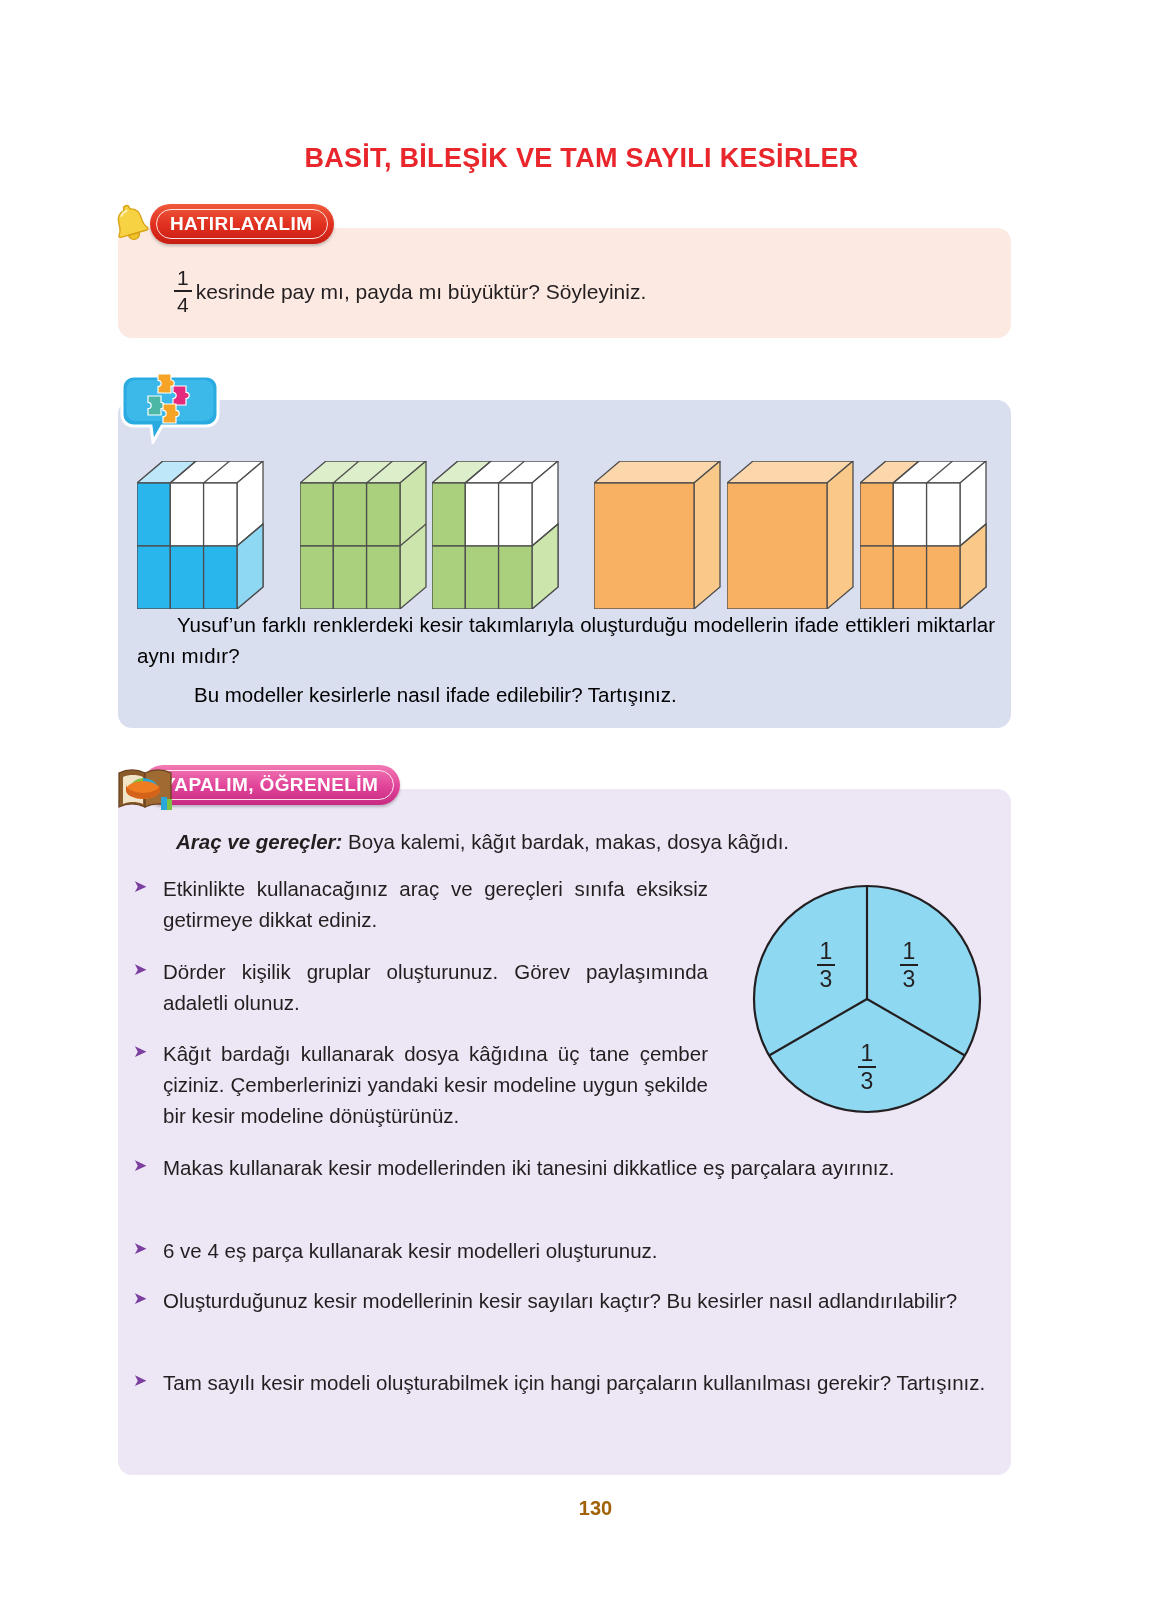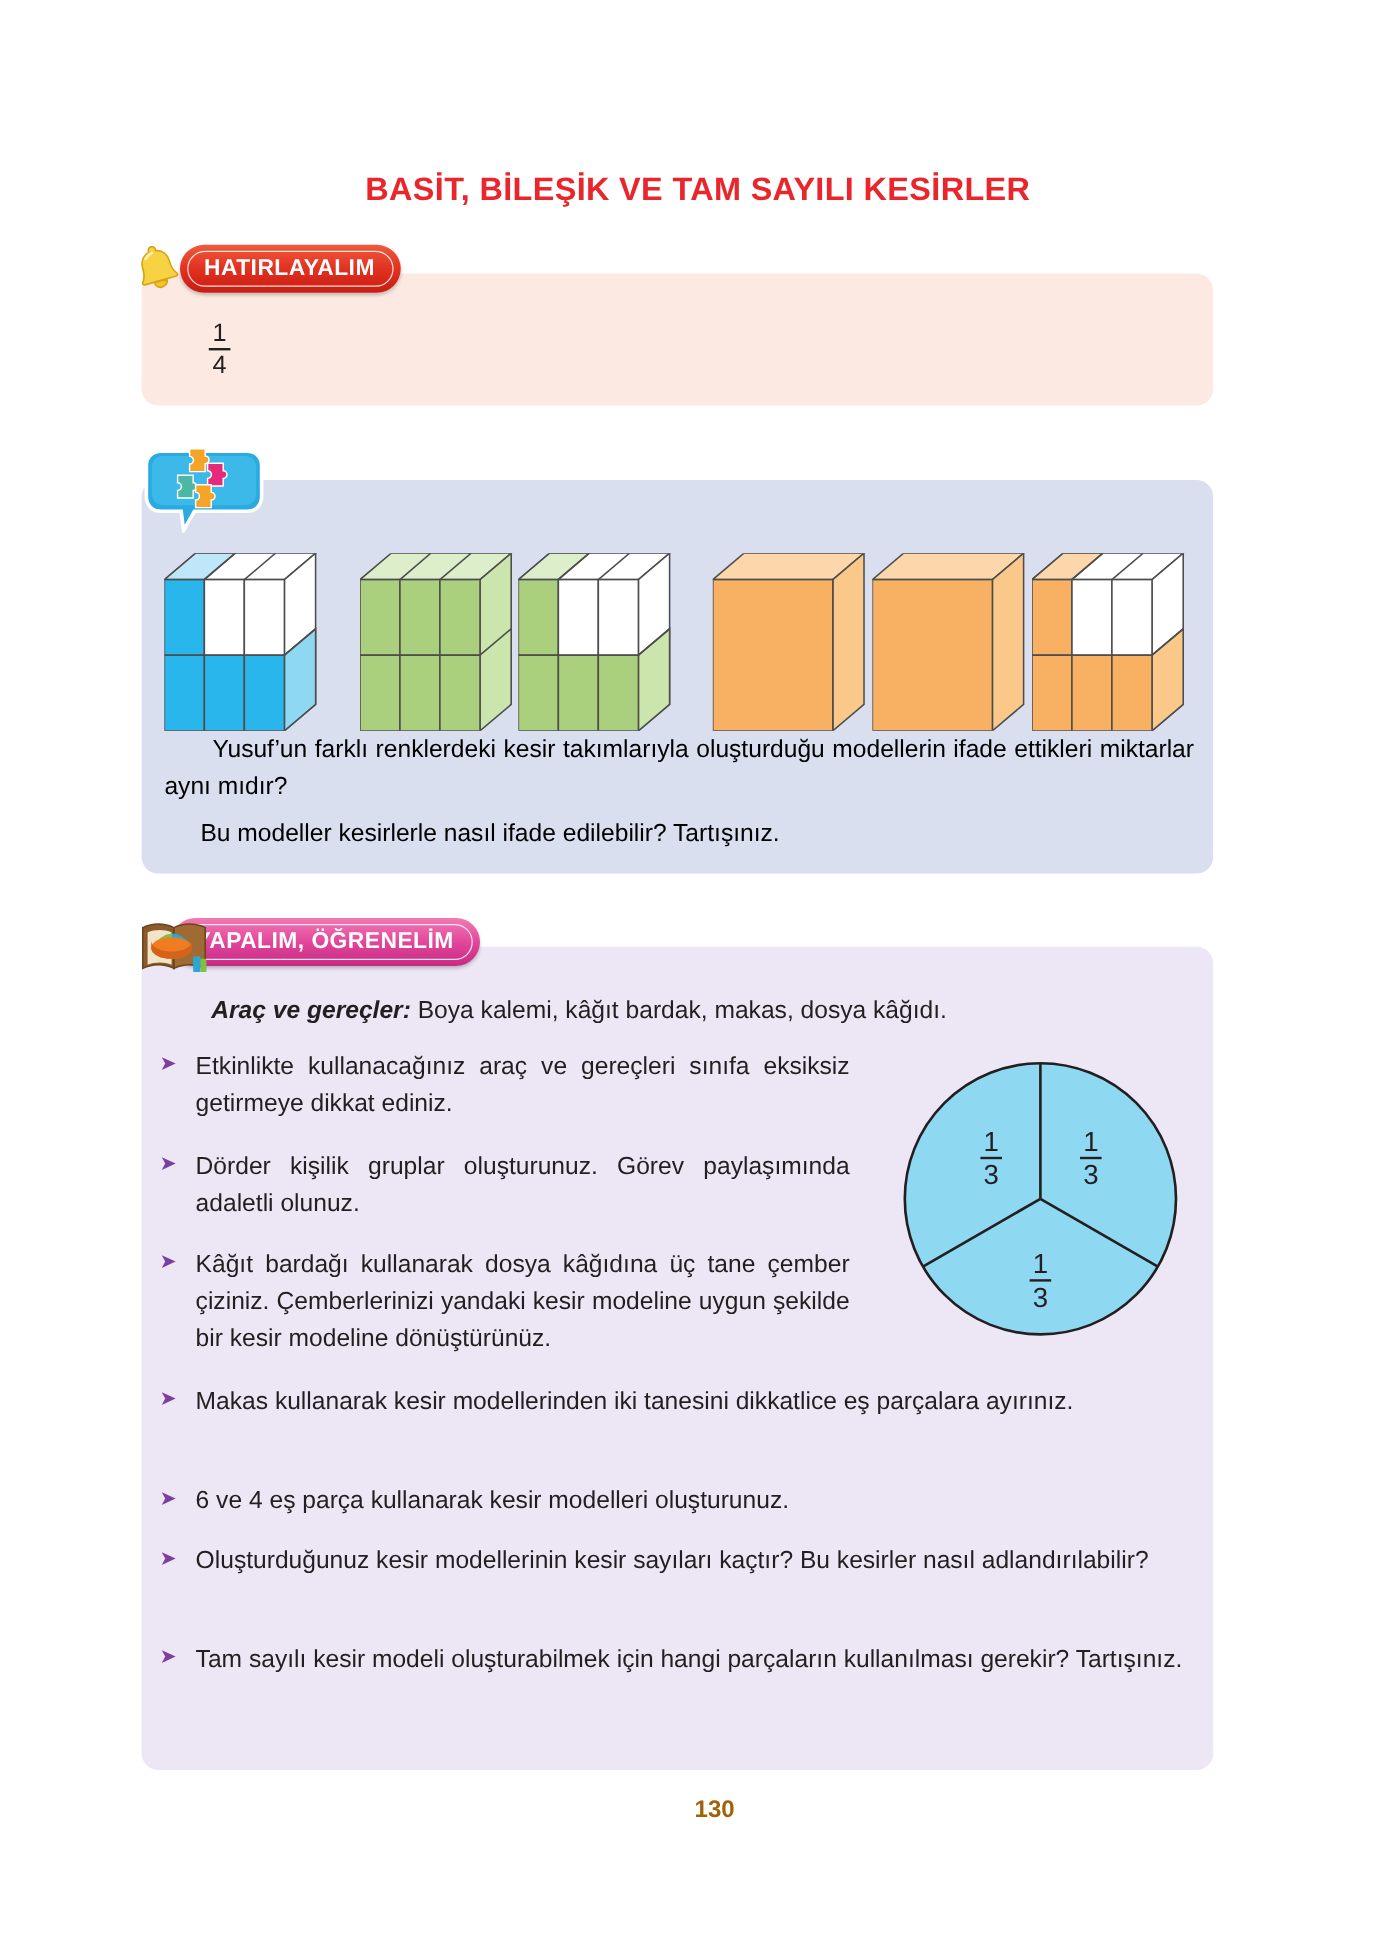--- a/index.html
+++ b/index.html
@@ -182,21 +182,21 @@
     text-align: justify;
     color: #000000;
   }
   #discuss-p1 {
     left: 137px;
     top: 610px;
     width: 858px;
     text-indent: 40px;
   }
   #discuss-p2 {
-    left: 127px;
+    left: 154px;
     top: 680px;
     width: 858px;
     text-indent: 40px;
   }
 
   
   #materials-line {
     position: absolute;
     left: 176px;
     top: 830px;
@@ -281,20 +281,21 @@
   <span class="badge-inner-stroke"></span>
   <span class="badge-label">HATIRLAYALIM</span>
 </div>
 
 <div id="remember-text">
   <span class="frac">
     <span class="num">1</span>
     <span class="bar"></span>
     <span class="den">4</span>
   </span>
+  <span>kesrinde pay mı, payda mı büyüktür? Söyleyiniz.</span>
 </div>
 
 <div class="section-box" id="discuss-box"></div>
 
 <div class="puzzle-icon">
   <svg viewBox="0 0 104 76" width="104" height="76">
     <path d="M16 8h72c7 0 12 5 12 12v26c0 7-5 12-12 12H44l-9 16-2-16H16C9 58 4 53 4 46V20C4 13 9 8 16 8z" fill="#29abe2" stroke="#ffffff" stroke-width="3"></path>
     <path d="M18 12h68c5.5 0 9.5 4 9.5 9.5v22c0 5.5-4 9.5-9.5 9.5H18c-5.5 0-9.5-4-9.5-9.5v-22C8.5 16 12.5 12 18 12z" fill="#4cc3ef" opacity="0.55"></path>
     <g stroke="#ffffff" stroke-width="1.2">
       <path d="M40 6h13v6a3.2 3.2 0 1 1 0 6.4V25H40v-6.3a3.2 3.2 0 1 0 0-6.4z" fill="#f5a428"></path>

